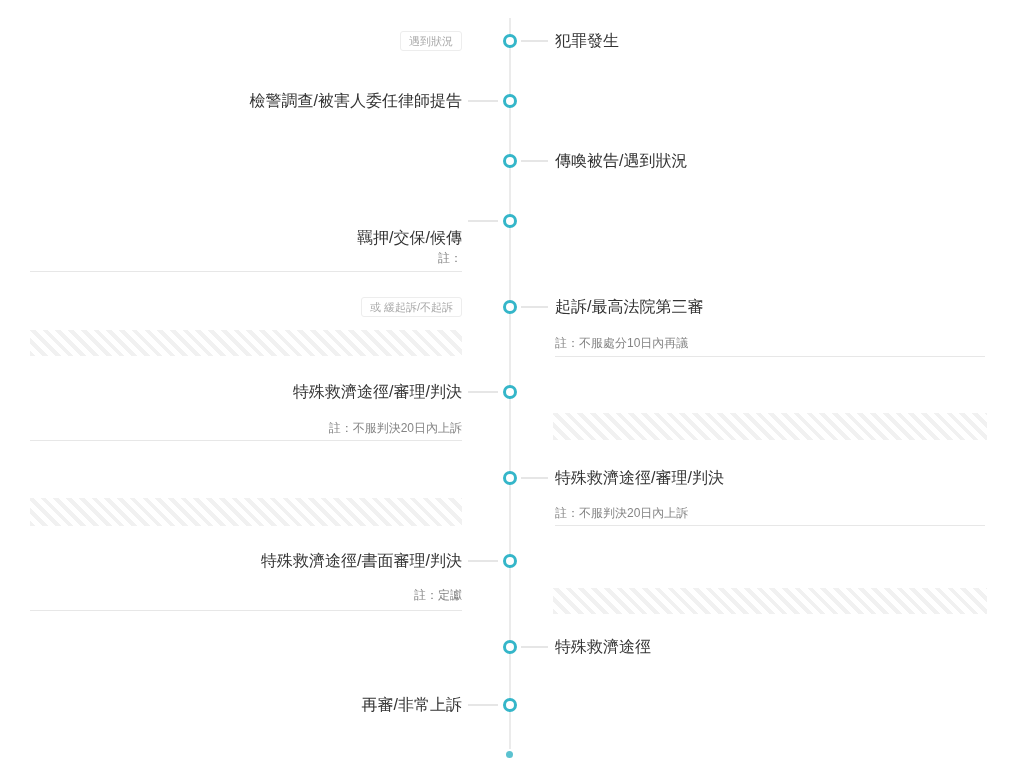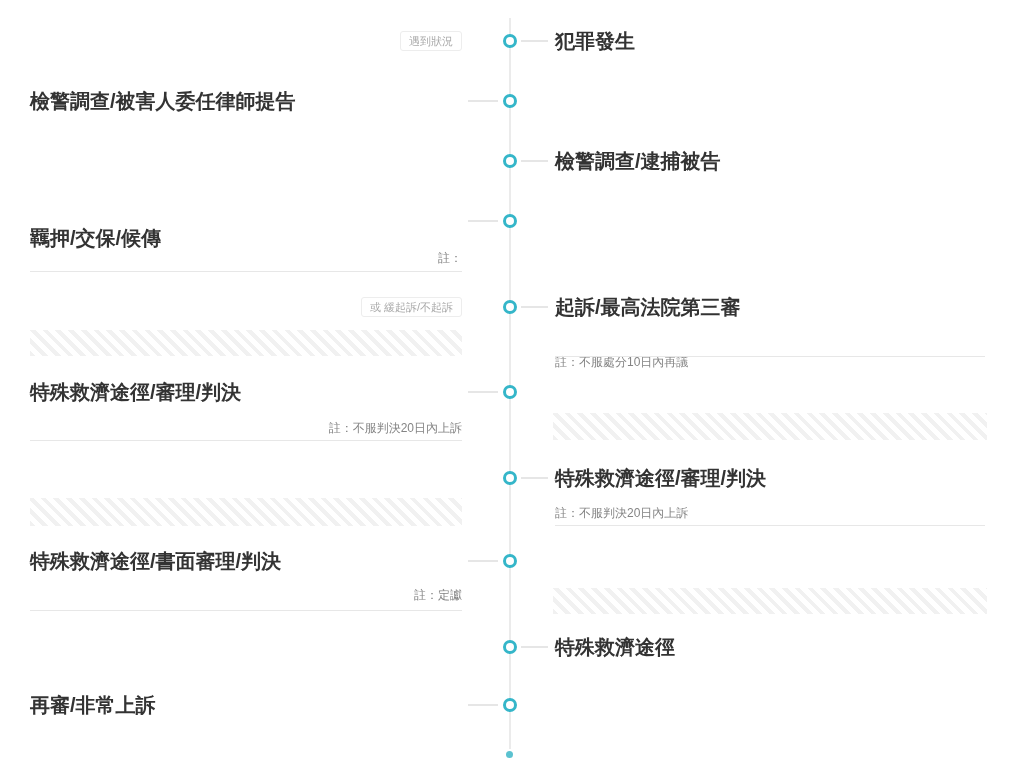--- a/index.html
+++ b/index.html
@@ -8,22 +8,22 @@
 
   .vline{position:absolute;left:509px;top:18px;width:2px;height:731px;background:var(--line,#ebebeb);}
   .end-dot{position:absolute;left:506px;top:751px;width:7px;height:7px;border-radius:50%;background:var(--accent-soft,#5bc2d0);}
 
   .node{position:absolute;left:503px;width:8px;height:8px;border:3px solid var(--accent,#35b6c9);
         border-radius:50%;background:#fff;box-sizing:content-box;}
   .conn{position:absolute;height:2px;background:var(--connector,#e6e6e6);}
   .conn.r{left:521px;width:27px;}
   .conn.l{left:468px;width:30px;}
 
-  .title{position:absolute;font-size:20px;line-height:28px;font-weight:700;color:var(--title-color,#333);white-space:nowrap;}
-  .title.l{left:30px;width:432px;text-align:left;}
+  .title{position:absolute;font-size:16px;line-height:28px;font-weight:400;color:var(--title-color,#333);white-space:nowrap;}
+  .title.l{left:30px;width:432px;text-align:right;}
   .title.r{left:555px;}
 
   .note{position:absolute;font-size:12px;line-height:16px;color:var(--note-color,#848484);white-space:nowrap;}
   .note.l{left:30px;width:432px;text-align:right;}
   .note.r{left:555px;}
 
   .tag-wrap{position:absolute;left:30px;width:432px;text-align:right;}
   .tag{display:inline-block;font-size:11px;line-height:14px;color:var(--tag-color,#a9a9a9);
        border:1px solid #ededed;border-radius:3px;padding:2px 8px;background:#fff;white-space:nowrap;}
 
@@ -49,35 +49,35 @@
   <div class="node" style="top:34px;"></div>
   <div class="conn r" style="top:40px;"></div>
   <div class="title r" style="top:27px;">犯罪發生</div>
 
   <div class="title l" style="top:87px;">檢警調查/被害人委任律師提告</div>
   <div class="conn l" style="top:100px;"></div>
   <div class="node" style="top:94px;"></div>
 
   <div class="node" style="top:154px;"></div>
   <div class="conn r" style="top:160px;"></div>
-  <div class="title r" style="top:147px;">檢警調查/逮捕被告</div>
+  <div class="title r" style="top:147px;">傳喚被告/遇到狀況</div>
 
   <div class="title l" style="top:224px;">羈押/交保/候傳</div>
   <div class="conn l" style="top:220px;"></div>
   <div class="node" style="top:214px;"></div>
   <div class="note l" style="top:250px;">註：</div>
   <div class="hr l" style="top:271px;"></div>
 
   <div class="tag-wrap" style="top:297px;">
     <span class="tag">或 緩起訴/不起訴</span>
   </div>
   <div class="node" style="top:300px;"></div>
   <div class="conn r" style="top:306px;"></div>
   <div class="title r" style="top:293px;">起訴/最高法院第三審</div>
-  <div class="note r" style="top:354px;">註：不服處分10日內再議</div>
+  <div class="note r" style="top:335px;">註：不服處分10日內再議</div>
   <div class="hr r" style="top:356px;"></div>
 
   <div class="hatch l" style="top:330px;height:26px;"></div>
 
   <div class="title l" style="top:378px;">特殊救濟途徑/審理/判決</div>
   <div class="conn l" style="top:391px;"></div>
   <div class="node" style="top:385px;"></div>
   <div class="note l" style="top:420px;">註：不服判決20日內上訴</div>
   <div class="hr l" style="top:440px;"></div>
 

